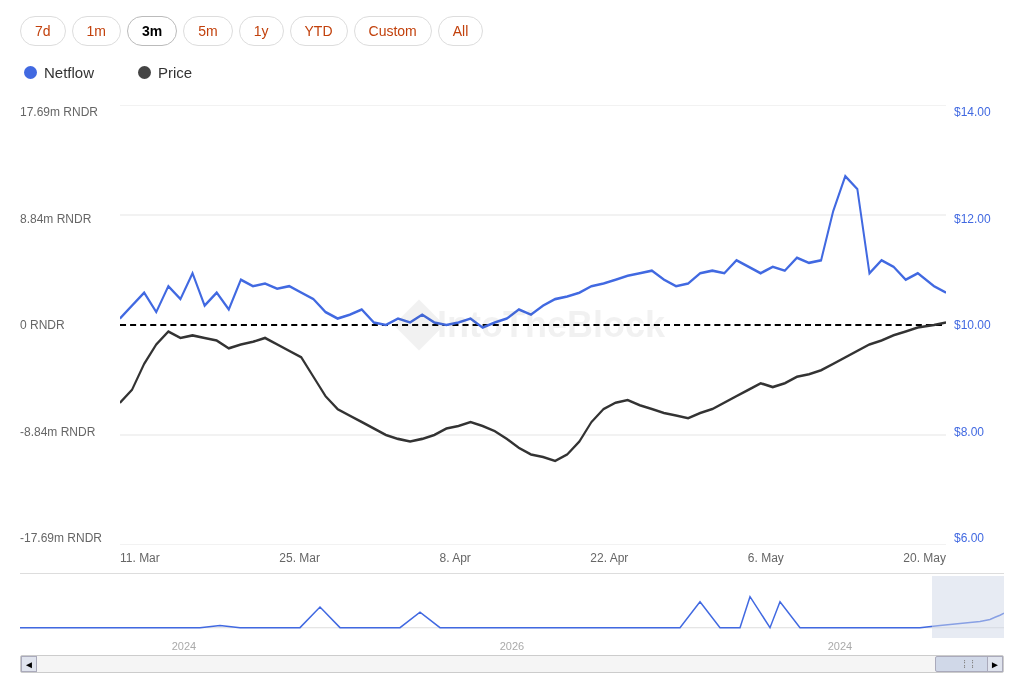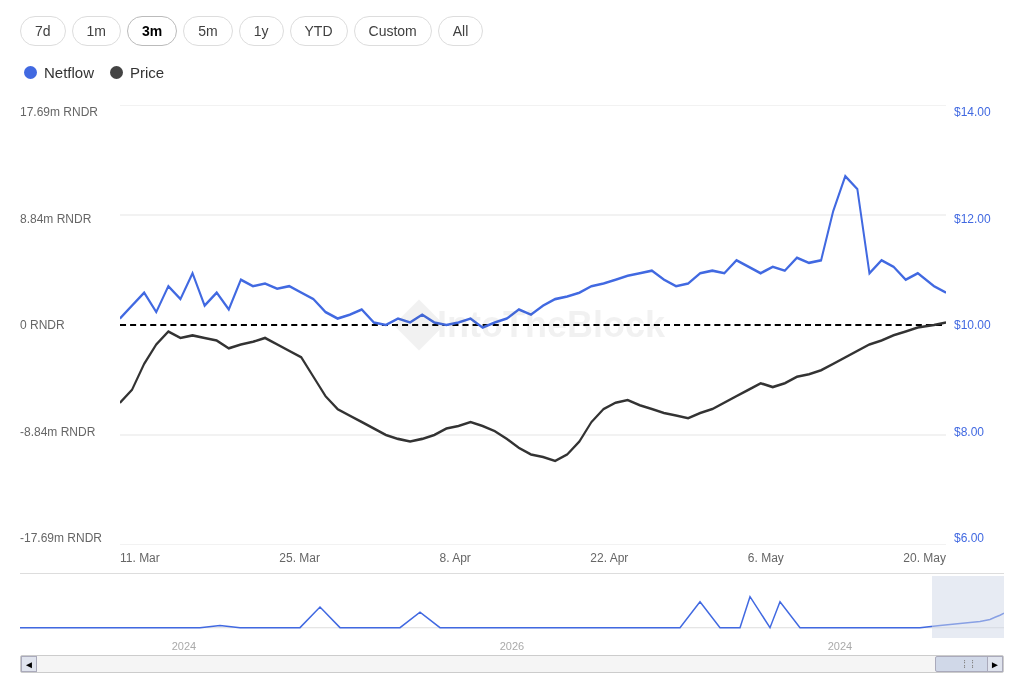--- a/index.html
+++ b/index.html
@@ -25,36 +25,36 @@
       gap: 6px;
       align-items: center;
       margin-bottom: 18px;
       flex-wrap: nowrap;
     }
     .time-btn {
       padding: 6px 14px;
       border: 1px solid #ddd;
       border-radius: 20px;
       background: #fff;
-      color: #404040;
+      color: #c2410c;
       font-size: 14px;
       cursor: pointer;
       font-weight: 400;
     }
     .time-btn.active {
       background: #fff;
       font-weight: 700;
       color: #000;
       border-color: #bbb;
     }
 
     
     .legend {
       display: flex;
-      gap: 16px;
+      gap: 44px;
       align-items: center;
       margin-bottom: 24px;
       margin-left: 4px;
     }
     .legend-item {
       display: flex;
       align-items: center;
       gap: 7px;
       font-size: 15px;
       color: #333;

